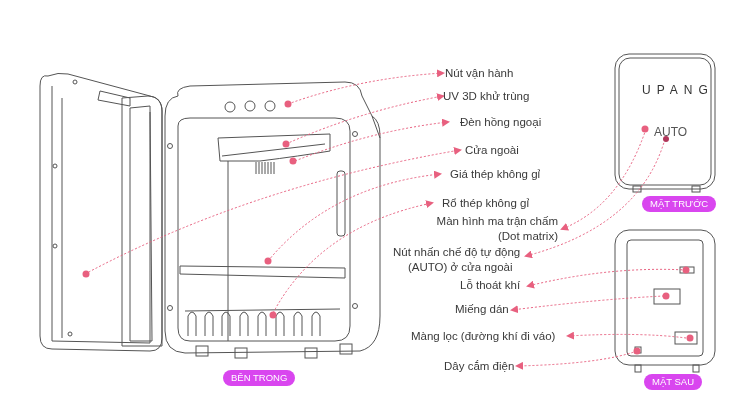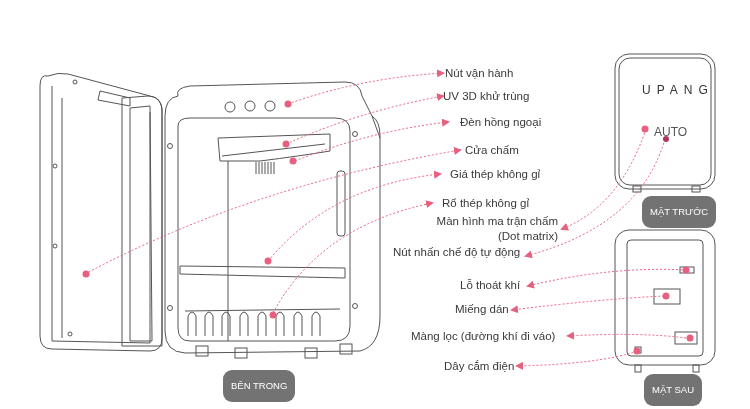--- a/index.html
+++ b/index.html
@@ -1,20 +1,20 @@
 <!DOCTYPE html>
 <html><head>
 <meta charset="utf-8">
 <style>
   html,body{margin:0;padding:0;background:#ffffff;}
   body{width:750px;height:409px;position:relative;overflow:hidden;font-family:"Liberation Sans",sans-serif;}
   #stage{position:absolute;left:0;top:0;width:750px;height:409px;margin-top:16px;}
   .lbl{position:absolute;font-size:11.5px;color:#3a3a3a;white-space:nowrap;line-height:14px;}
   .lbl.c{text-align:right;}
-  .badge{position:absolute;background:#737373;color:#fff;font-size:9.5px;border-radius:9px;padding:10px 8px;line-height:12px;white-space:nowrap;}
+  .badge{position:absolute;background:#d946ef;color:#fff;font-size:9.5px;border-radius:9px;padding:2px 8px;line-height:12px;white-space:nowrap;}
   .brand{position:absolute;font-size:12px;letter-spacing:6px;color:#333;}
   .auto{position:absolute;font-size:12px;color:#555;}
 </style>
 </head>
 <body>
 
 <div id="stage">
 <svg width="750" height="409" viewBox="0 0 750 409" style="position:absolute;left:0;top:0">
   <defs>
     <marker id="arr" markerWidth="8" markerHeight="8" refX="6" refY="4" orient="auto">
@@ -126,26 +126,27 @@
     <circle cx="686" cy="254" r="3.5"></circle>
     <circle cx="666" cy="280" r="3.5"></circle>
     <circle cx="690" cy="322" r="3.5"></circle>
     <circle cx="637" cy="335" r="3.5"></circle>
   </g>
 </svg>
 
 <span class="lbl" style="left:445px;top:50px">Nút vận hành</span>
 <span class="lbl" style="left:443px;top:73px">UV 3D khử trùng</span>
 <span class="lbl" style="left:460px;top:99px">Đèn hồng ngoại</span>
-<span class="lbl" style="left:465px;top:127px">Cửa chấm</span>
+<span class="lbl" style="left:465px;top:127px">Cửa ngoài</span>
 <span class="lbl" style="left:450px;top:151px">Giá thép không gỉ</span>
 <span class="lbl" style="left:442px;top:180px">Rổ thép không gỉ</span>
 <span class="lbl c" style="left:428px;top:198px;width:130px">Màn hình ma trận chấm</span>
 <span class="lbl c" style="left:428px;top:213px;width:130px">(Dot matrix)</span>
 <span class="lbl" style="left:393px;top:229px">Nút nhấn chế độ tự động</span>
+<span class="lbl" style="left:408px;top:244px">(AUTO) ở cửa ngoài</span>
 <span class="lbl" style="left:460px;top:262px">Lỗ thoát khí</span>
 <span class="lbl" style="left:455px;top:286px">Miếng dán</span>
 <span class="lbl" style="left:411px;top:313px">Màng lọc (đường khí đi váo)</span>
 <span class="lbl" style="left:444px;top:343px">Dây cắm điện</span>
 
 <span class="brand" style="left:642px;top:67px">UPANG</span>
 <span class="auto" style="left:654px;top:109px">AUTO</span>
 
 <span class="badge" style="left:223px;top:354px">BÊN TRONG</span>
 <span class="badge" style="left:642px;top:180px">MẶT TRƯỚC</span>

